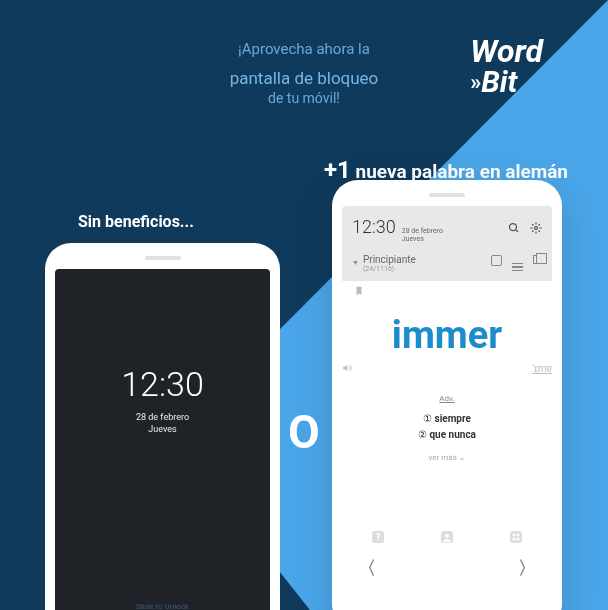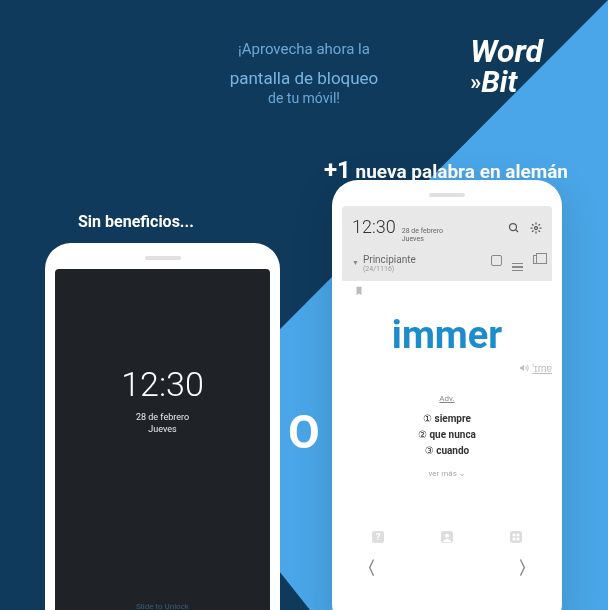--- a/index.html
+++ b/index.html
@@ -164,21 +164,21 @@
 .p2-tri { font-size: 7px; color: #888; }
 .p2-level { font-size: 10px; color: #666; }
 .p2-level-sub { font-size: 7px; color: #999; }
 .p2-row2-icons { display: flex; gap: 10px; color: #888; font-size: 10px; }
 .p2-bookmark {
   padding: 4px 12px;
   color: #bbb;
   font-size: 10px;
 }
 .p2-word { text-align: center; color: #1d8ccc; font-size: 38px; font-weight: 700; margin-top: 10px; }
-.p2-audio { text-align: center; margin-top: 6px; color: #bbb; font-size: 10px; display: flex; justify-content: flex-end; align-items: center; gap: 3px; text-decoration: underline; }
+.p2-audio { text-align: center; margin-top: 6px; color: #bbb; font-size: 10px; display: flex; justify-content: space-between; align-items: center; gap: 3px; text-decoration: underline; }
 .p2-pos { text-align: center; margin-top: 20px; color: #888; font-size: 8px; text-decoration: underline; }
 .p2-defs { margin-top: 8px; text-align: center; }
 .p2-def { font-size: 10px; color: #333; line-height: 1.6; }
 .p2-def .b { font-weight: 700; }
 .p2-more { text-align: center; margin-top: 10px; color: #aaa; font-size: 8px; }
 .p2-footer {
   position: absolute;
   bottom: 0;
   left: 0; right: 0;
   padding: 8px 10px 10px;
@@ -313,21 +313,20 @@
           <path d="M16 7c2 1 2 9 0 10M19 4c4 2 4 14 0 16" fill="none" stroke="currentColor" stroke-width="2"></path>
         </svg>
       <span>'ɪmɐ</span>
     </div>
 
     <div class="p2-pos">Adv.</div>
 
     <div class="p2-defs">
       <div class="p2-def"><span>①</span> <span class="b">siempre</span></div>
       <div class="p2-def"><span>②</span> <span class="b">que nunca</span></div>
-      <div class="p2-def"><span>③</span> <span class="b">cuando</span></div>
     </div>
 
     <div class="p2-more">
       <span>ver más</span> <span>⌄</span>
     </div>
 
     <div class="p2-footer">
       <div class="p2-footer-icons">
         <span><svg width="16" height="16" viewBox="0 0 24 24" fill="currentColor">
               <rect x="3" y="3" width="18" height="18" rx="4"></rect>

